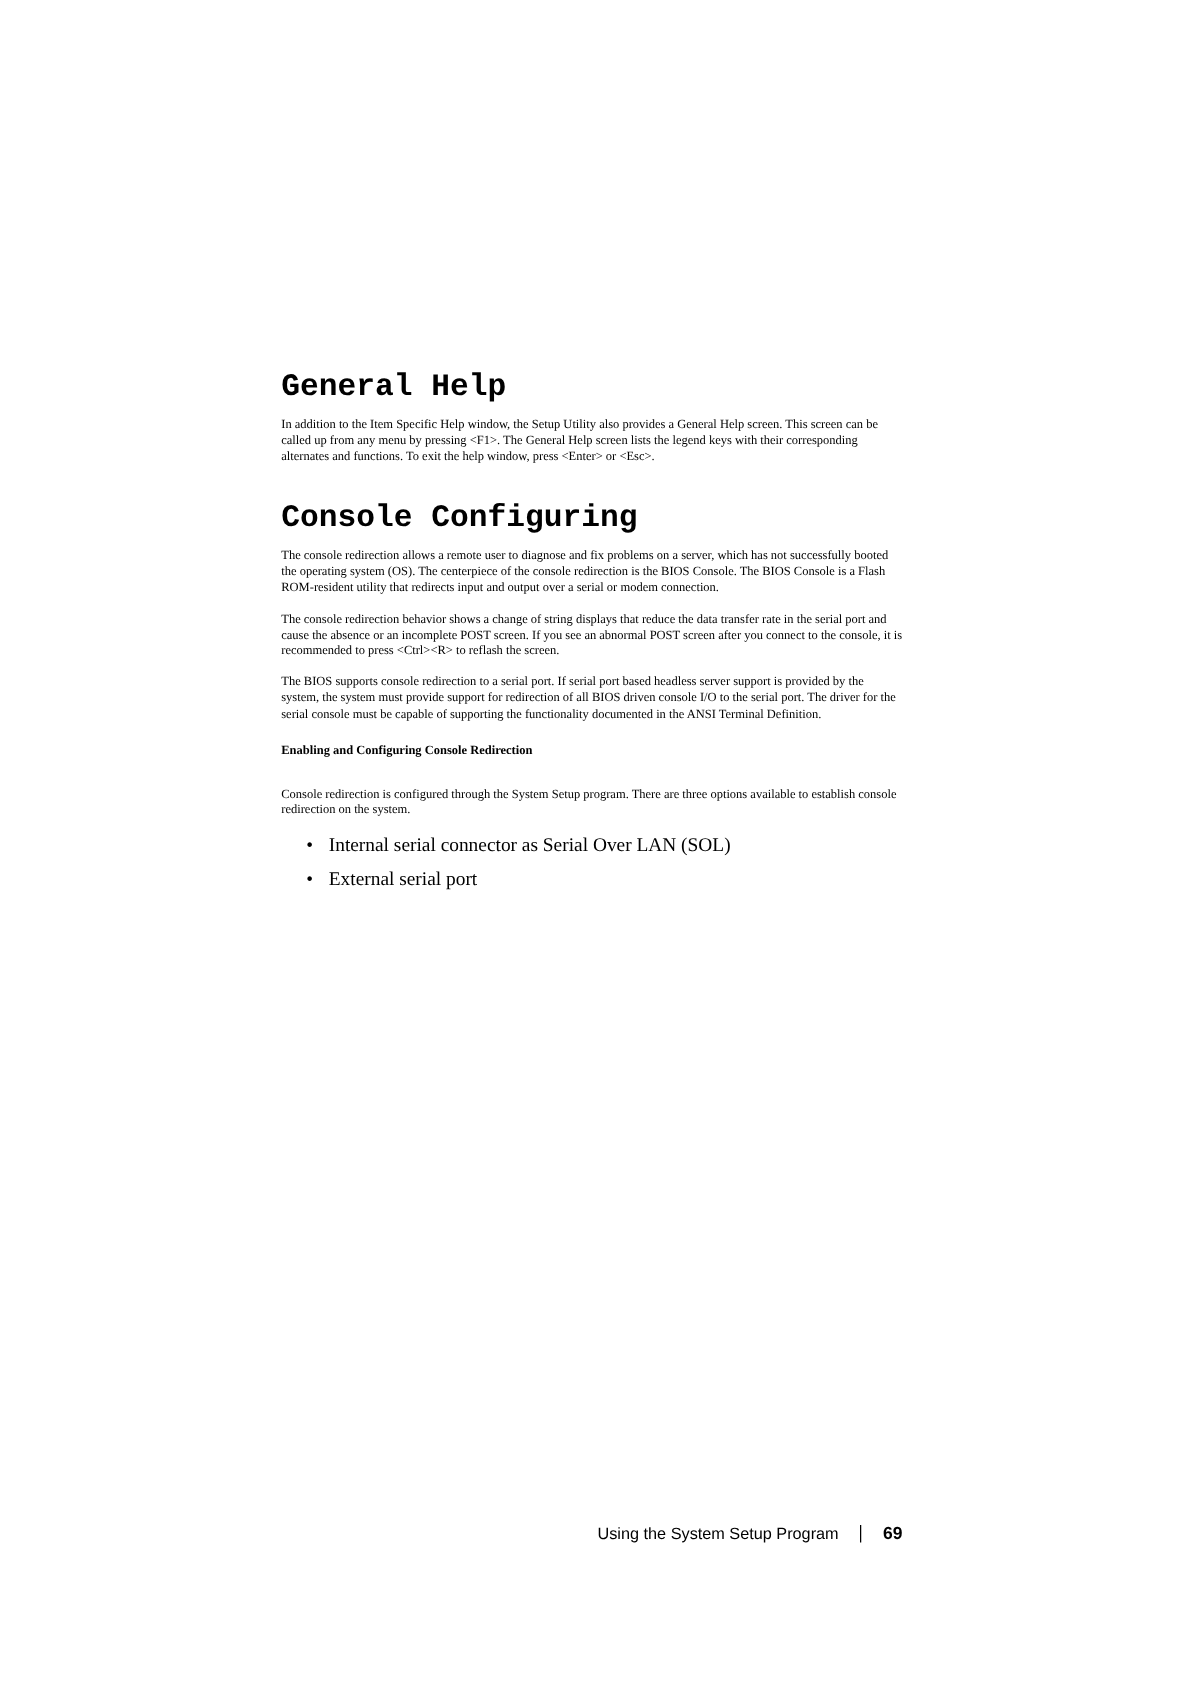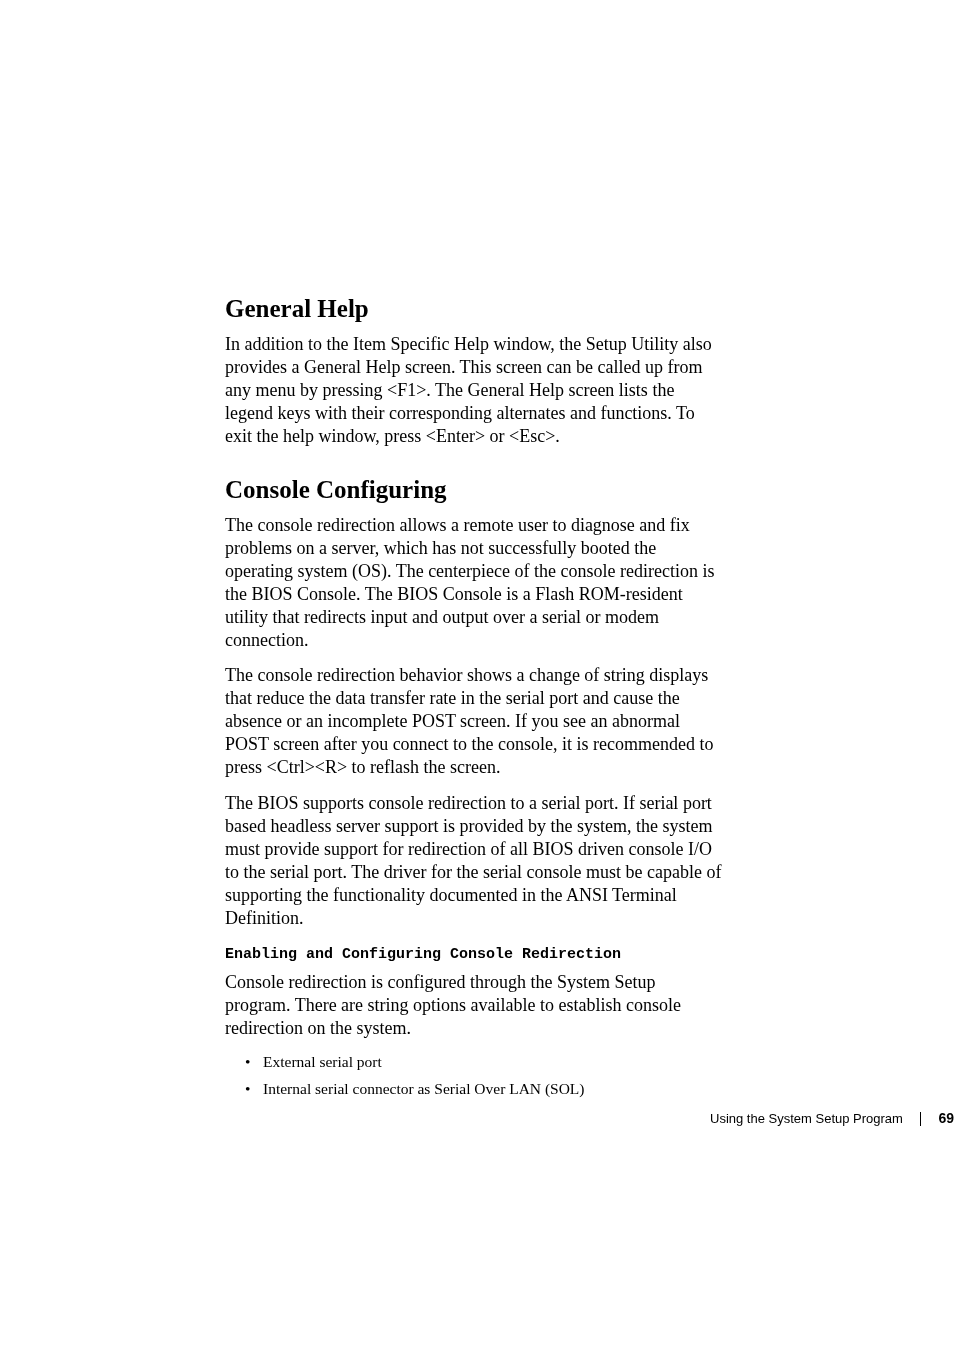--- a/index.html
+++ b/index.html
@@ -9,36 +9,36 @@
     height: 1350px;
     background: #fff;
     font-family: Georgia, 'Times New Roman', serif;
     color: #000;
     position: relative;
   }
   .page {
     padding: 295px 232px 0 225px;
   }
   h1 {
-    font-family: Liberation Serif, serif;
+    font-family: Liberation Mono, monospace;
     font-weight: 700;
     font-size: 25px;
     margin: 0 0 10px 0;
     letter-spacing: 0px;
   }
   p {
-    font-size: 18px;
+    font-size: 10px;
     line-height: 1.28;
     margin: 0 0 12px 0;
   }
   h2 {
-    font-family: Liberation Mono, monospace;
+    font-family: Liberation Serif, serif;
     font-weight: 700;
-    font-size: 15px;
-    margin: 16px 0 8px 0;
+    font-size: 10px;
+    margin: 16px 0 24px 0;
   }
   .section2 {
     margin-top: 28px;
   }
   ul {
     margin: 4px 0 0 0;
     padding-left: 38px;
     list-style: none;
   }
   li {
@@ -48,23 +48,24 @@
     position: relative;
   }
   li::before {
     content: "•";
     position: absolute;
     left: -18px;
     top: 0;
   }
   .footer {
     position: absolute;
-    top: 1110px;
+    top: 1218px;
     width: 100%;
     text-align: right;
+    padding-right: 232px;
     box-sizing: border-box;
     font-size: 13px;
   }
   .footer-label {
     font-family: "Helvetica Neue", Helvetica, Arial, sans-serif;
   }
   .footer-divider {
     display: inline-block;
     width: 1px;
     height: 14px;
@@ -86,24 +87,24 @@
   <h1>General Help</h1>
   <p>In addition to the Item Specific Help window, the Setup Utility also provides a General Help screen. This screen can be called up from any menu by pressing &lt;F1&gt;. The General Help screen lists the legend keys with their corresponding alternates and functions. To exit the help window, press &lt;Enter&gt; or &lt;Esc&gt;.</p>
 
   <div class="section2">
     <h1>Console Configuring</h1>
     <p>The console redirection allows a remote user to diagnose and fix problems on a server, which has not successfully booted the operating system (OS). The centerpiece of the console redirection is the BIOS Console. The BIOS Console is a Flash ROM-resident utility that redirects input and output over a serial or modem connection.</p>
     <p>The console redirection behavior shows a change of string displays that reduce the data transfer rate in the serial port and cause the absence or an incomplete POST screen. If you see an abnormal POST screen after you connect to the console, it is recommended to press &lt;Ctrl&gt;&lt;R&gt; to reflash the screen.</p>
     <p>The BIOS supports console redirection to a serial port. If serial port based headless server support is provided by the system, the system must provide support for redirection of all BIOS driven console I/O to the serial port. The driver for the serial console must be capable of supporting the functionality documented in the ANSI Terminal Definition.</p>
 
     <h2>Enabling and Configuring Console Redirection</h2>
-    <p>Console redirection is configured through the System Setup program. There are string options available to establish console redirection on the system.</p>
+    <p>Console redirection is configured through the System Setup program. There are three options available to establish console redirection on the system.</p>
     <ul>
+      <li>Internal serial connector as Serial Over LAN (SOL)</li>
       <li>External serial port</li>
-      <li>Internal serial connector as Serial Over LAN (SOL)</li>
     </ul>
   </div>
 
 </div>
 
 <div class="footer">
   <span class="footer-label">Using the System Setup Program</span>
   <span class="footer-divider"></span>
   <span class="footer-page">69</span>
 </div>

